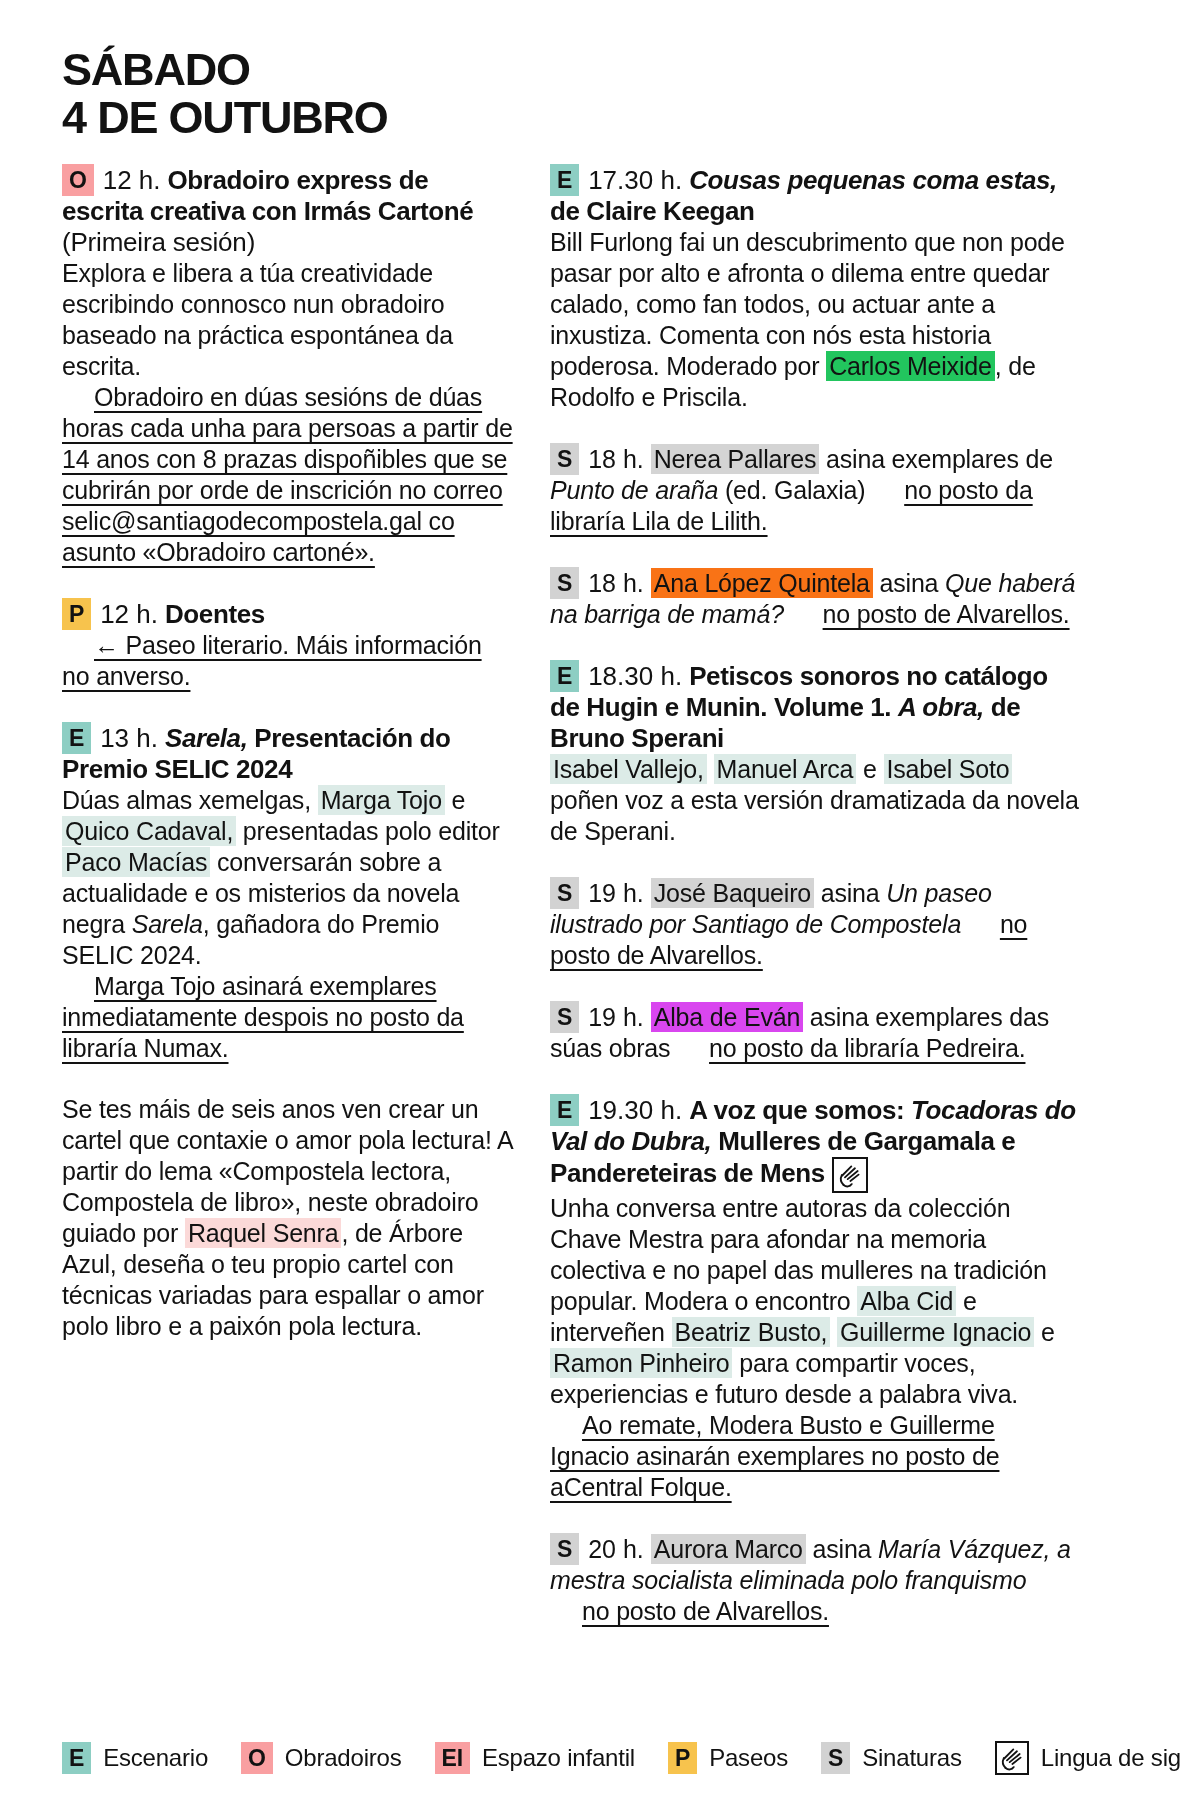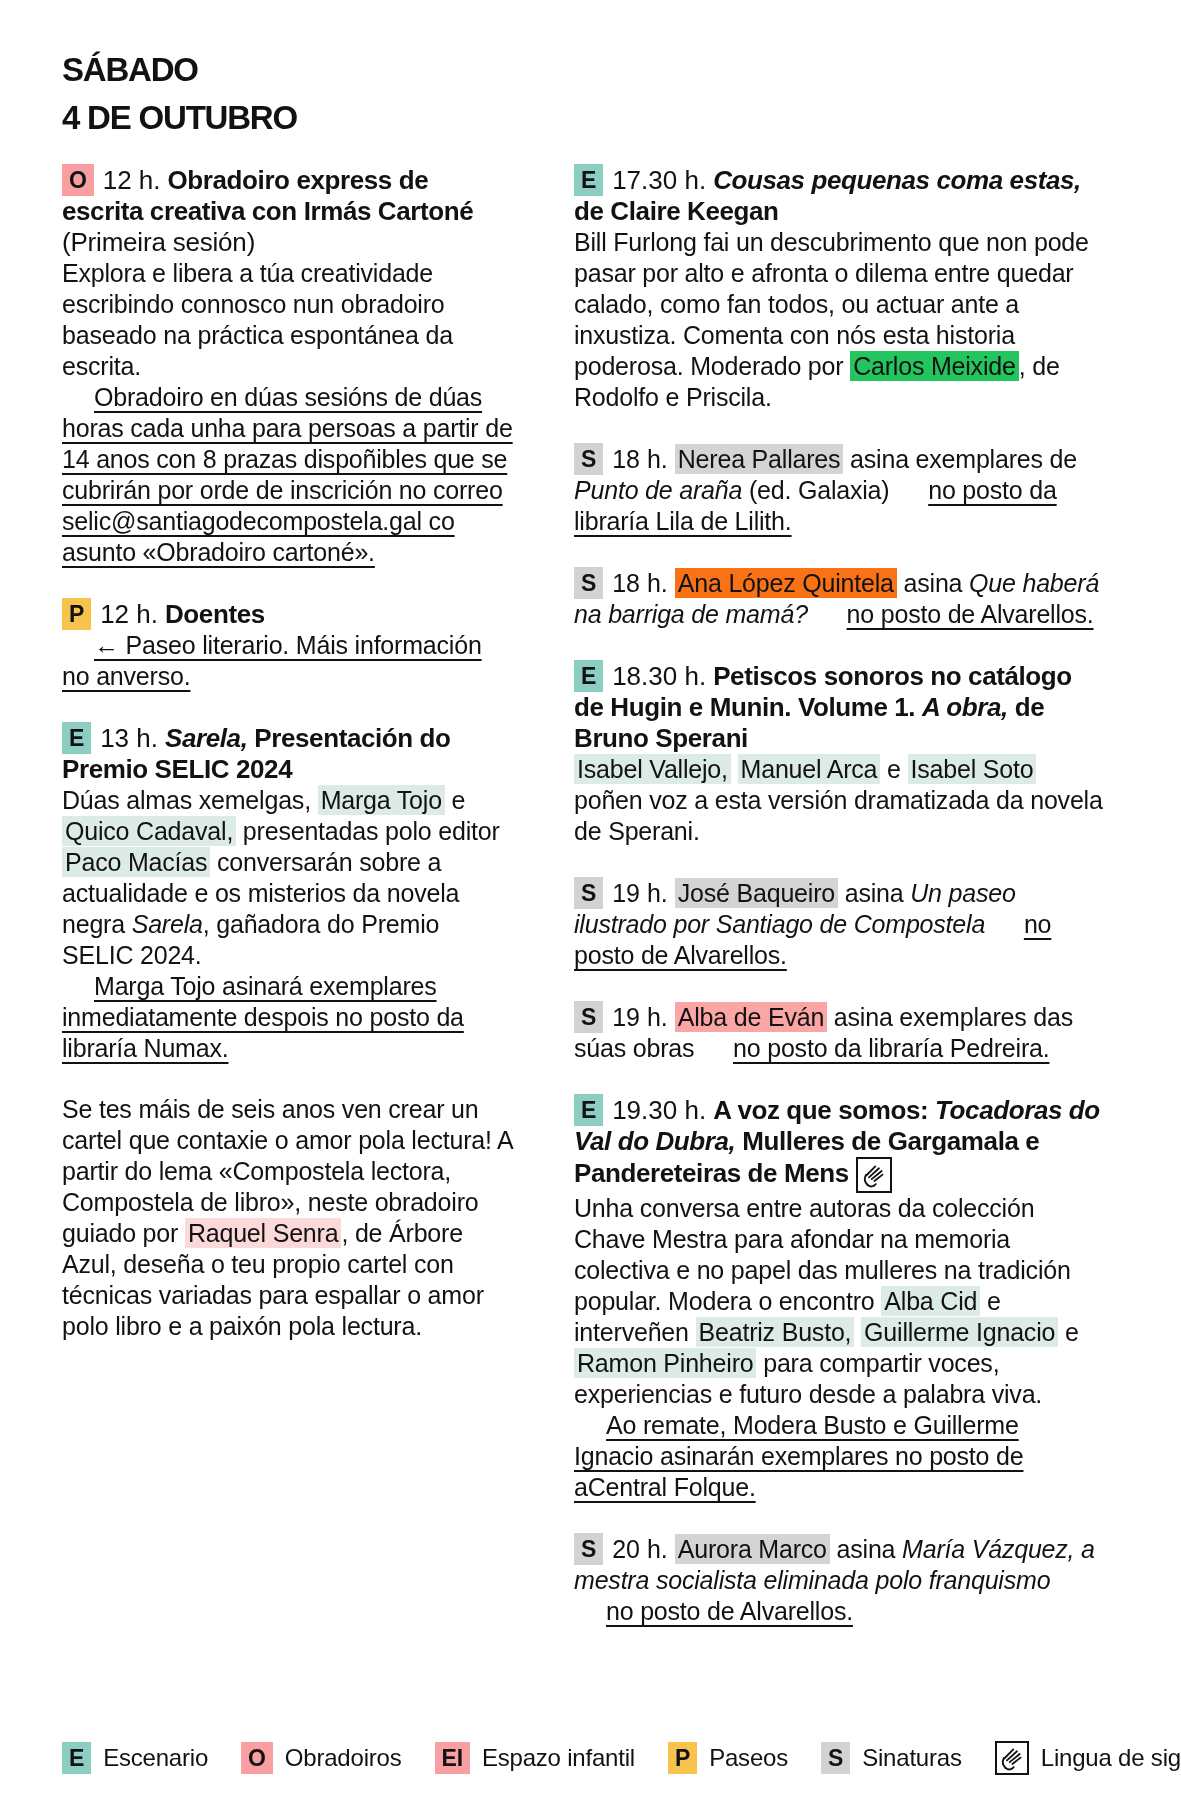--- a/index.html
+++ b/index.html
@@ -5,24 +5,24 @@
   * { margin: 0; padding: 0; box-sizing: border-box; }
   html, body { background: #ffffff; }
   body {
     width: 1181px; height: 1811px; overflow: hidden; position: relative;
     font-family: "Liberation Sans", "DejaVu Sans", sans-serif;
     color: #121212;
     -webkit-font-smoothing: antialiased;
   }
   .page { position: absolute; inset: 0; padding: 46px 45px 0 62px; }
 
-  .day-title { font-size: 33px; line-height: 48px; font-weight: 700; letter-spacing: -1.2px; }
+  .day-title { font-size: 45px; line-height: 48px; font-weight: 700; letter-spacing: -1.2px; }
   .day-title .line { display: block; }
 
-  .columns { display: grid; grid-template-columns: 452px 530px; column-gap: 60px; margin-top: 22px; align-items: start; }
+  .columns { display: grid; grid-template-columns: 452px 530px; column-gap: 36px; margin-top: 22px; align-items: start; }
 
   .event { margin-bottom: 30px; }
   .event-head { font-size: 25px; line-height: 31px; letter-spacing: -0.2px; }
   .event-head.titled { font-size: 26px; }
   .event-body { font-size: 25px; line-height: 31px; letter-spacing: -0.2px; }
 
   .seg.b { font-weight: 700; letter-spacing: -0.4px; }
   .seg.i { font-style: italic; }
   .seg.u { text-decoration: underline; text-decoration-thickness: 1.5px; text-underline-offset: 5px; margin-left: 32px; }
   .hl { padding: 1px 3px; box-decoration-break: clone; -webkit-box-decoration-break: clone; }
@@ -87,21 +87,21 @@
           <p class="event-head"><span class="badge" style="background: rgb(210, 210, 210);">S</span><span class="seg time">18 h.</span><span class="seg hl" style="background: #f97316; text-align: center;">Ana López Quintela</span><span class="seg"> asina </span><span class="seg i">Que haberá na barriga de mamá?</span><span class="seg"> </span><span class="seg u">no posto de Alvarellos.</span></p>
         </article>
         <article class="event">
           <p class="event-head titled"><span class="badge" style="background: rgb(141, 206, 195);">E</span><span class="seg time">18.30 h.</span><span class="seg b">Petiscos sonoros no catálogo de Hugin e Munin. Volume 1. </span><span class="seg b i">A obra,</span><span class="seg b"> de Bruno Sperani</span></p>
           <p class="event-body"><span class="seg hl" style="background: rgb(220, 235, 231);">Isabel Vallejo,</span><span class="seg"> </span><span class="seg hl" style="background: rgb(220, 235, 231);">Manuel Arca</span><span class="seg"> e </span><span class="seg hl" style="background: rgb(220, 235, 231);">Isabel Soto</span><span class="seg"> poñen voz a esta versión dramatizada da novela de Sperani.</span></p>
         </article>
         <article class="event">
           <p class="event-head"><span class="badge" style="background: rgb(210, 210, 210);">S</span><span class="seg time">19 h.</span><span class="seg hl" style="background: rgb(212, 212, 212);">José Baqueiro</span><span class="seg"> asina </span><span class="seg i">Un paseo ilustrado por Santiago de Compostela</span><span class="seg"> </span><span class="seg u">no posto de Alvarellos.</span></p>
         </article>
         <article class="event">
-          <p class="event-head"><span class="badge" style="background: rgb(210, 210, 210);">S</span><span class="seg time">19 h.</span><span class="seg hl" style="background: #fca5a5;">Alba de Eván</span><span class="seg"> asina exemplares das súas obras </span><span class="seg u">no posto da libraría Pedreira.</span></p>
+          <p class="event-head"><span class="badge" style="background: rgb(210, 210, 210);">S</span><span class="seg time">19 h.</span><span class="seg hl" style="background: #d946ef;">Alba de Eván</span><span class="seg"> asina exemplares das súas obras </span><span class="seg u">no posto da libraría Pedreira.</span></p>
         </article>
         <article class="event">
           <p class="event-head titled"><span class="badge" style="background: rgb(141, 206, 195);">E</span><span class="seg time">19.30 h.</span><span class="seg b">A voz que somos: </span><span class="seg b i">Tocadoras do Val do Dubra,</span><span class="seg b"> Mulleres de Gargamala e Pandereteiras de Mens </span><span class="sign-icon">
     <svg viewBox="0 0 32 32" aria-hidden="true">
       <g stroke="#121212" stroke-width="2" fill="none" stroke-linecap="round">
         <path d="M9.5 26.5 C6.5 23.5 5.5 19.5 7.5 15.5"></path>
         <path d="M9.5 26.5 c3 2.5 7 2 9 -1"></path>
         <path d="M8 16 L18 6"></path>
         <path d="M11 18 L22 8"></path>
         <path d="M14 20 L25 11"></path>

